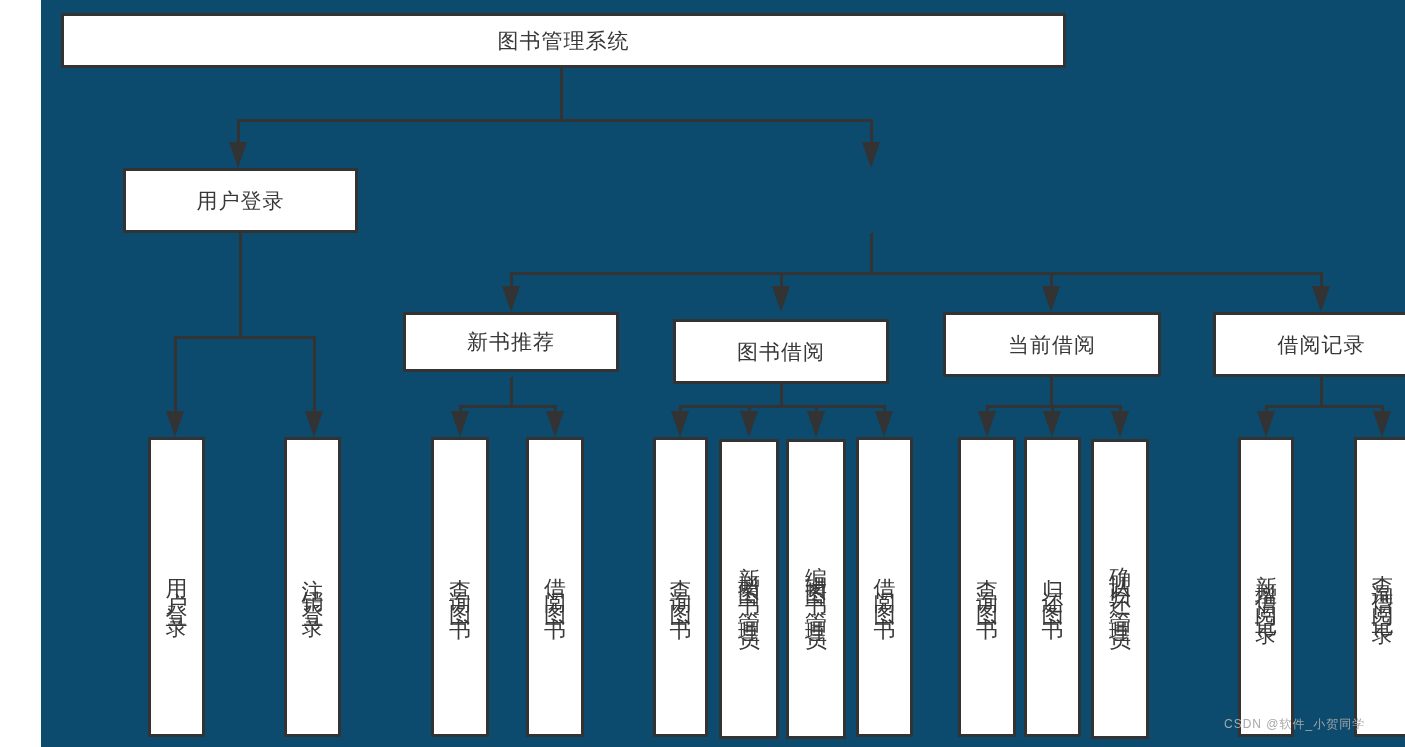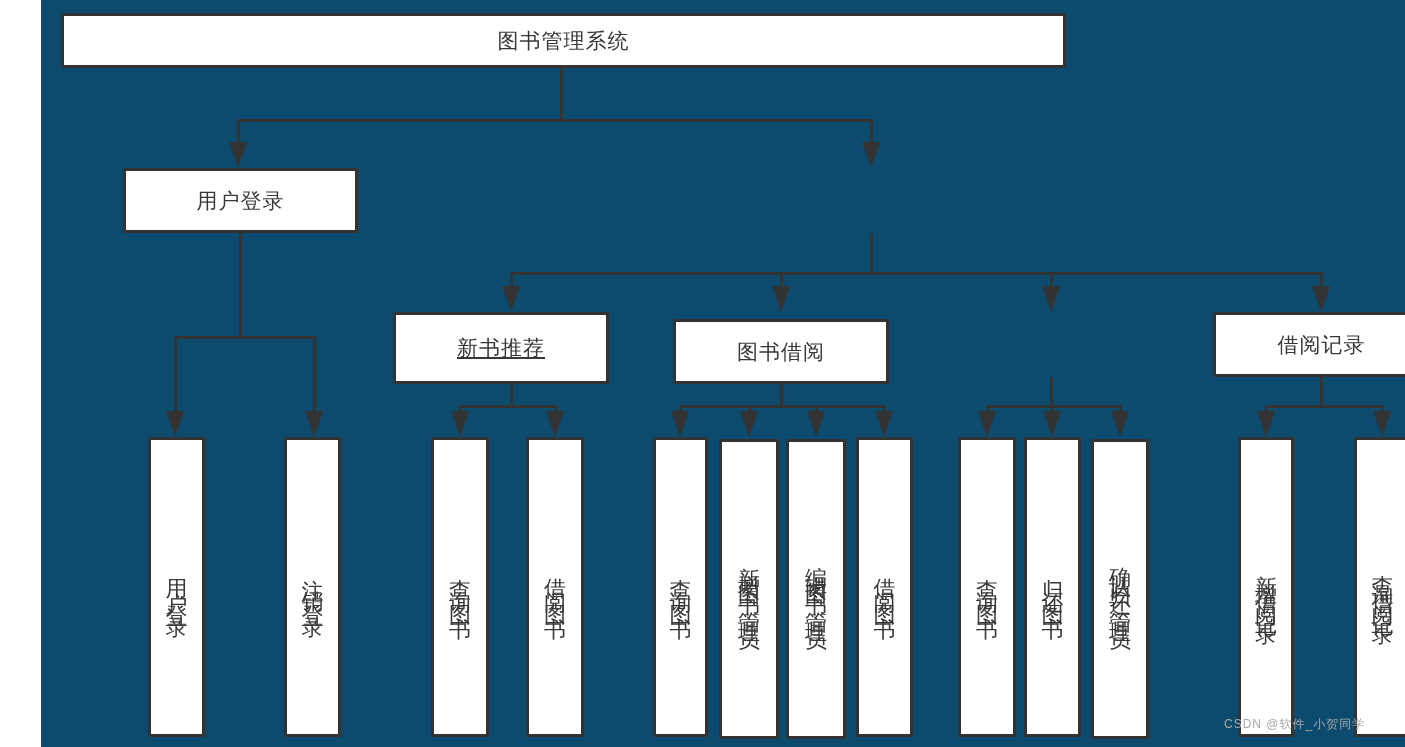--- a/index.html
+++ b/index.html
@@ -123,28 +123,31 @@
 
   <div class="box" style="left:20px;top:13px;width:1005px;height:55px;">
     <span class="hlabel">图书管理系统</span>
   </div>
 
   <div class="box" style="left:82px;top:168px;width:235px;height:65px;">
     <span class="hlabel">用户登录</span>
   </div>
 
 
-  <div class="box" style="left:352px;top:312px;width:216px;height:72px;text-decoration:underline;">
+  <div class="box" style="left:362px;top:312px;width:216px;height:60px;">
     <span class="hlabel">新书推荐</span>
   </div>
 
   <div class="box" style="left:632px;top:319px;width:216px;height:65px;">
     <span class="hlabel">图书借阅</span>
   </div>
 
+  <div class="box" style="left:902px;top:312px;width:218px;height:65px;">
+    <span class="hlabel">当前借阅</span>
+  </div>
 
   <div class="box" style="left:1172px;top:312px;width:217px;height:65px;">
     <span class="hlabel">借阅记录</span>
   </div>
 
   <div class="box" style="left:107px;top:437px;width:57px;height:300px;">
     <span class="vlabel">用户登录</span>
   </div>
   <div class="box" style="left:243px;top:437px;width:57px;height:300px;">
     <span class="vlabel">注销登录</span>

